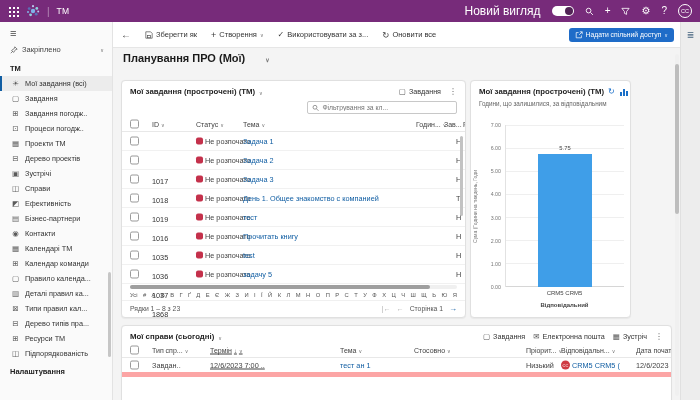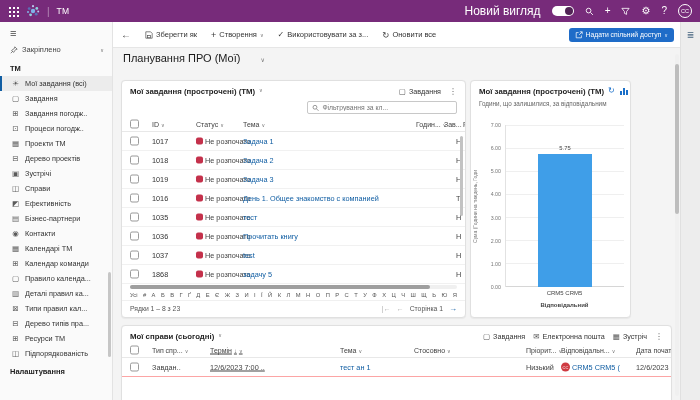--- a/index.html
+++ b/index.html
@@ -38,48 +38,48 @@
   
   #main { position:absolute; top:22px; left:113px; right:20px; bottom:0; overflow:hidden; }
   #cmdbar { position:absolute; top:0; left:0; right:0; height:26px; background:#fff; border-bottom:1px solid #e6e6e6; display:flex; align-items:center; padding:0 6px 0 8px; gap:14px; }
   .cmd-item { display:flex; align-items:center; gap:3px; font-size:7.5px; color:#333; cursor:pointer; white-space:nowrap; }
   .cmd-back { font-size:10px; color:#444; cursor:pointer; }
   .cmd-plus { color:#3a3a3a; font-size:9px; }
   .cmd-check { color:#3a3a3a; font-size:8px; }
   .cmd-refresh { color:#3a3a3a; font-size:8.5px; }
   .share-btn { margin-left:auto; background:#1f6cc8; color:#fff; border:none; border-radius:3px; font-size:6.8px; padding:3px 6px; display:flex; align-items:center; gap:3px; cursor:pointer; font-family:inherit; }
   .share-btn .caret { color:#dfe9f7; }
-  #titlerow { position:absolute; top:30px; left:10px; font-size:11px; font-weight:normal; color:#1a1a1a; display:flex; align-items:baseline; gap:20px; cursor:pointer; }
+  #titlerow { position:absolute; top:30px; left:10px; font-size:11px; font-weight:bold; color:#1a1a1a; display:flex; align-items:baseline; gap:20px; cursor:pointer; }
   #titlerow .caret { font-size:6px; }
 
   .card { position:absolute; background:#fff; border:1px solid #e0e0e0; border-radius:4px; box-shadow:0 0.5px 1px rgba(0,0,0,.05); overflow:hidden; }
   #tasks-card { left:8px; top:58px; width:345px; height:238px; }
   #chart-card { left:357px; top:58px; width:161px; height:238px; }
   #acts-card  { left:8px; top:303px; width:551px; height:90px; }
 
-  .card-head { display:flex; align-items:flex-start; padding:6px 8px 2px 8px; gap:4px; }
+  .card-head { display:flex; align-items:flex-end; padding:6px 8px 2px 8px; gap:4px; }
   .card-title { font-size:7.8px; font-weight:bold; color:#242424; white-space:nowrap; cursor:pointer; }
   .head-right { margin-left:auto; display:flex; align-items:center; gap:8px; }
   .hd-act { display:flex; align-items:center; gap:3px; font-size:7.2px; color:#333; cursor:pointer; white-space:nowrap; }
   .hd-act .ic { font-size:7.5px; color:#555; }
   .more { font-size:8px; color:#555; cursor:pointer; }
 
   .search-row { display:flex; justify-content:flex-end; padding:3px 8px; }
   .search-box { display:flex; align-items:center; gap:3px; border:1px solid #c8c8c8; border-radius:2px; background:#fff; width:150px; height:13px; padding:0 4px; }
   .search-box input { border:none; outline:none; width:100%; font-size:6.8px; color:#333; font-family:inherit; background:transparent; }
 
   
   .t-headrow, .t-row { position:relative; height:19px; }
   .t-headrow { height:15px; border-bottom:1px solid #e8e8e8; font-size:7px; color:#424242; }
   .t-row { border-bottom:1px solid #f1f1f1; font-size:7.3px; }
   .tcell { position:absolute; top:50%; transform:translateY(-50%); white-space:nowrap; display:flex; align-items:center; gap:2px; }
   .x-cb{left:8px;} .x-id{left:30px;} .x-st{left:74px;} .x-tm{left:121px;} .x-hr{left:294px;} .x-zv{left:322px;} .x-pd{left:341px;} .x-last{left:334px;}
   .cb { width:9px; height:9px; border:1px solid #9a9a9a; border-radius:2px; background:#fff; display:inline-block; cursor:pointer; }
   .st-ic { width:7px; height:7px; border-radius:2px; background:#c4314b; display:inline-block; flex:none; }
-  .c-id { color:#333; }
+  .c-id { color:#333;margin-top:40px; }
   .c-st { color:#444; }
   a.link { color:#115ea3; text-decoration:none; cursor:pointer; }
   .c-last { color:#444; }
   .t-vscroll { position:absolute; right:2px; top:55px; width:3px; height:80px; background:#c2c2c2; border-radius:2px; cursor:pointer; }
   .t-hscroll { position:relative; height:4px; margin:1px 8px 0 8px; background:#f0f0f0; border-radius:2px; }
   .t-hscroll .thumb { position:absolute; left:0; top:0; height:4px; width:300px; background:#9f9f9f; border-radius:2px; cursor:pointer; }
   .alpha-row { display:flex; justify-content:space-between; align-items:center; padding:3px 8px 2px 8px; }
   .alpha { font-size:5.8px; color:#555; cursor:pointer; }
   .grid-foot { display:flex; align-items:center; font-size:6.8px; color:#555; padding:3px 8px; border-top:1px solid #f0f0f0; }
   .pager { margin-left:auto; display:flex; align-items:center; gap:6px; }
@@ -99,21 +99,21 @@
   .gridline { height:0; border-top:1px solid #efefef; }
   .gridline:last-child { border-top:1px solid #d6d6d6; }
   .plot { position:absolute; left:34px; right:6px; top:44px; height:162px; border-left:1px solid #e2e2e2; }
   .bar { position:absolute; bottom:0; left:50%; transform:translateX(-50%); width:54px; background:#3f9ee8; cursor:pointer; }
   .barval { position:absolute; left:50%; transform:translateX(-50%); font-size:5.8px; color:#444; }
   .xcat { position:absolute; top:209px; left:34px; right:6px; text-align:center; font-size:6px; color:#444; }
   .xlab { position:absolute; top:221px; left:34px; right:6px; text-align:center; font-size:6px; font-weight:bold; color:#444; }
 
   
   .a-headrow { position:relative; height:15px; border-bottom:1px solid #e8e8e8; font-size:7px; color:#424242; }
-  .a-row { position:relative; height:19px; border-bottom:1px solid #fca5a5; font-size:7.3px; }
+  .a-row { position:relative; height:19px; border-bottom:5px solid #fca5a5; font-size:7.3px; }
   .ax-cb{left:8px;} .ax-type{left:30px;} .ax-due{left:88px;text-decoration:underline;} .ax-tm{left:218px;} .ax-re{left:292px;} .ax-pr{left:404px;} .ax-ow{left:439px;} .ax-dt{left:514px;}
   .a-avatar { width:9px; height:9px; border-radius:50%; background:#cf3b42; color:#fff; font-size:4px; display:inline-flex; align-items:center; justify-content:center; flex:none; }
   .sort-dn { font-size:6px; color:#555; }
 
   
   #main-scroll { position:absolute; right:1px; top:32px; width:4px; bottom:4px; background:#f0f0f0; border-radius:2px; }
   #main-scroll .thumb { position:absolute; top:10px; width:4px; height:150px; background:#bdbdbd; border-radius:2px; cursor:pointer; }
 
   svg.icon { display:block; }
 </style>

